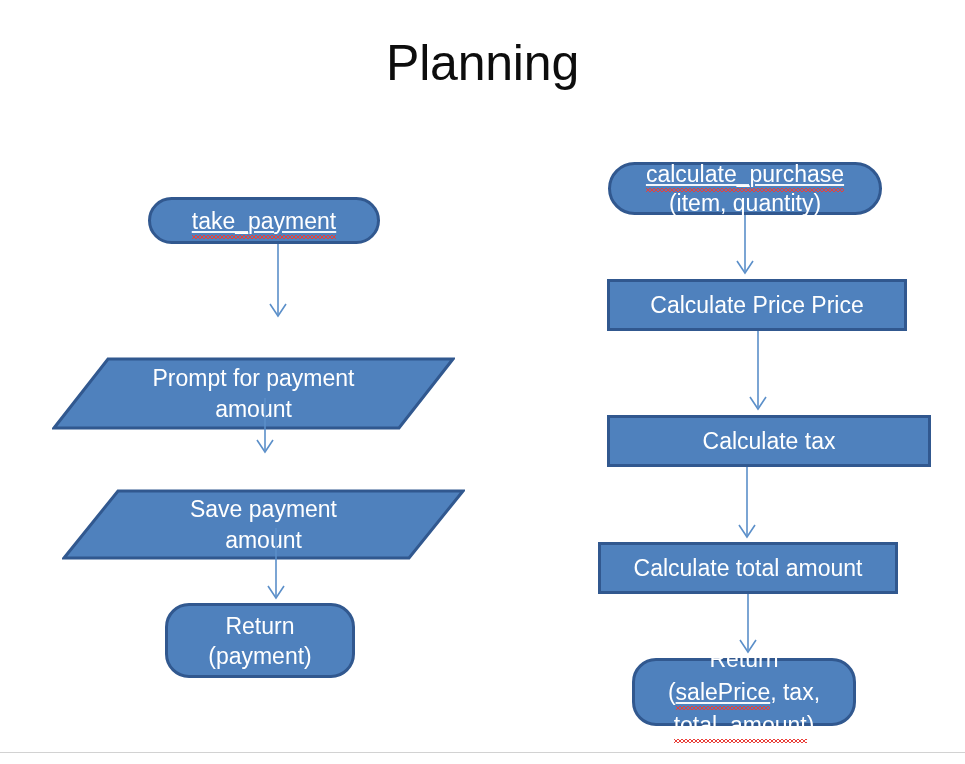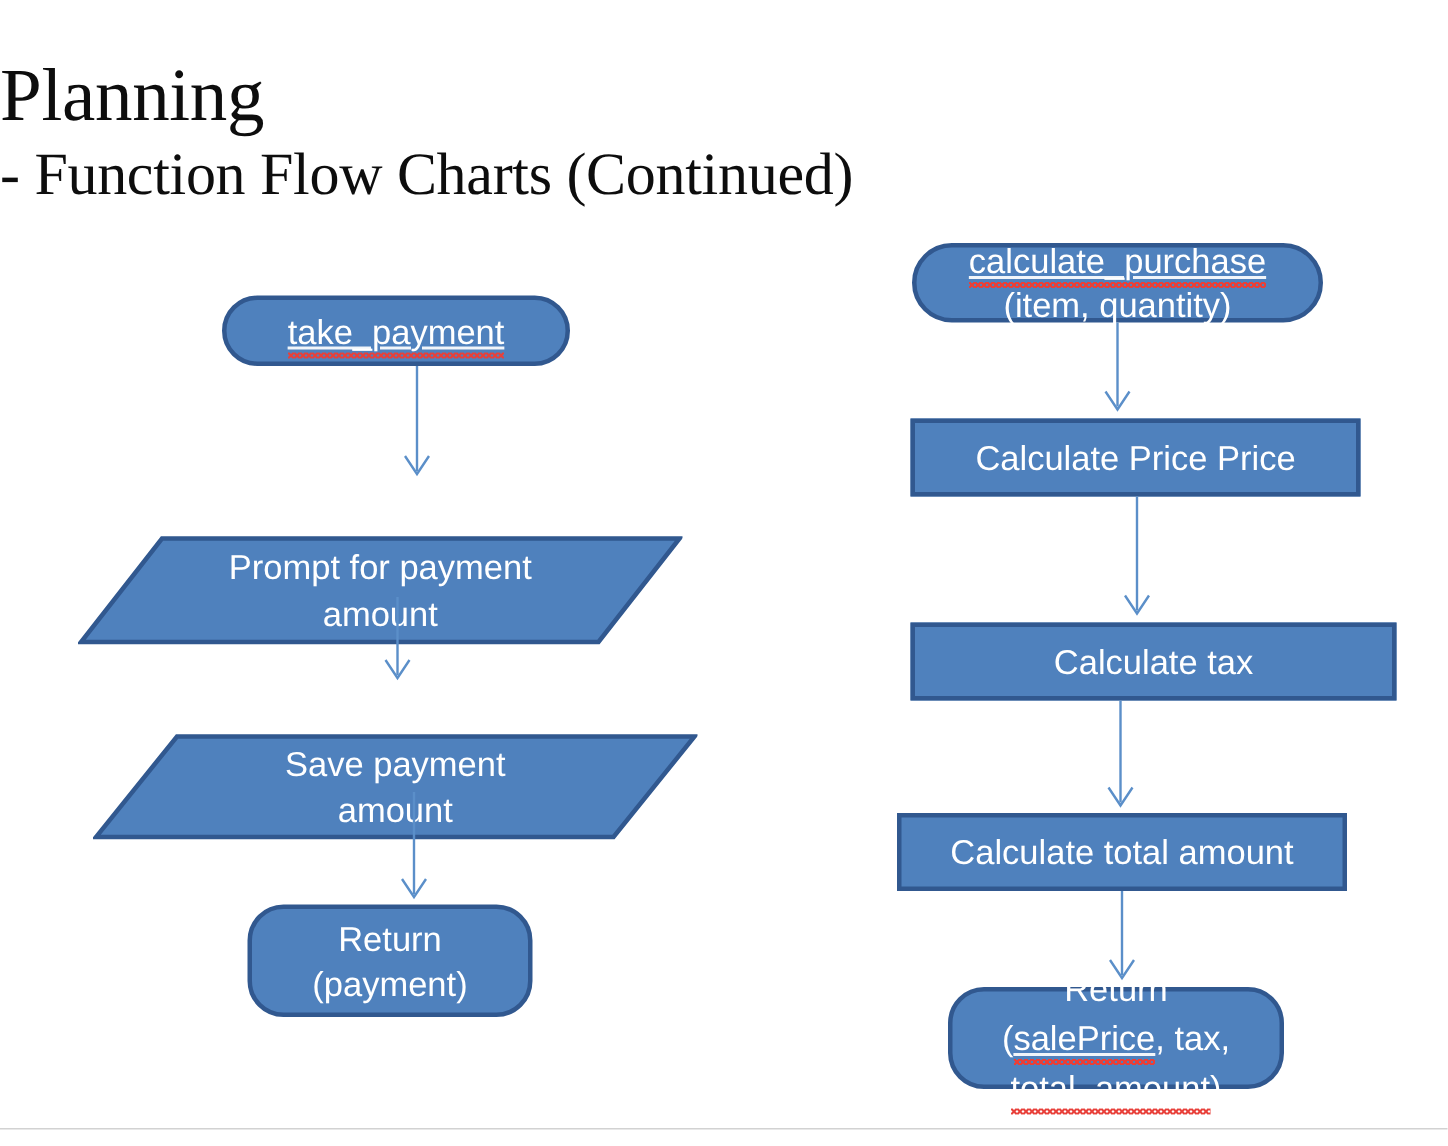--- a/index.html
+++ b/index.html
@@ -20,22 +20,22 @@
     height: 764px;
     background: #ffffff;
   }
 
   
   #title-block {
     position: absolute;
     left: 0;
     top: 34px;
     width: 965px;
+    text-align: center;
     color: #0d0d0d;
-    font-family: Liberation Serif, serif;
   }
   #title-main {
     font-size: 50px;
     line-height: 58px;
     font-weight: 400;
     letter-spacing: -0.2px;
   }
   #title-sub {
     font-size: 40px;
     line-height: 48px;
@@ -157,21 +157,20 @@
     background: #d2d2d2;
   }
 </style>
 </head>
 <body>
 
 <div id="slide">
 
   <div id="title-block">
     <div id="title-main">Planning</div>
-    <div id="title-sub">- Function Flow Charts (Continued)</div>
   </div>
 
   <div class="node pill" style="left:148px; top:197px; width:232px; height:47px;">
     <span class="txt"><span class="sq">take_payment</span></span>
   </div>
 
   <div class="arrow" style="left:258px; top:244px;">
     <svg width="40" height="80" viewBox="0 0 40 80">
       <line x1="20" y1="0" x2="20" y2="70" stroke="#5B8FC9" stroke-width="1.6"></line>
       <polyline points="12,60 20,72 28,60" fill="none" stroke="#5B8FC9" stroke-width="1.6"></polyline>

